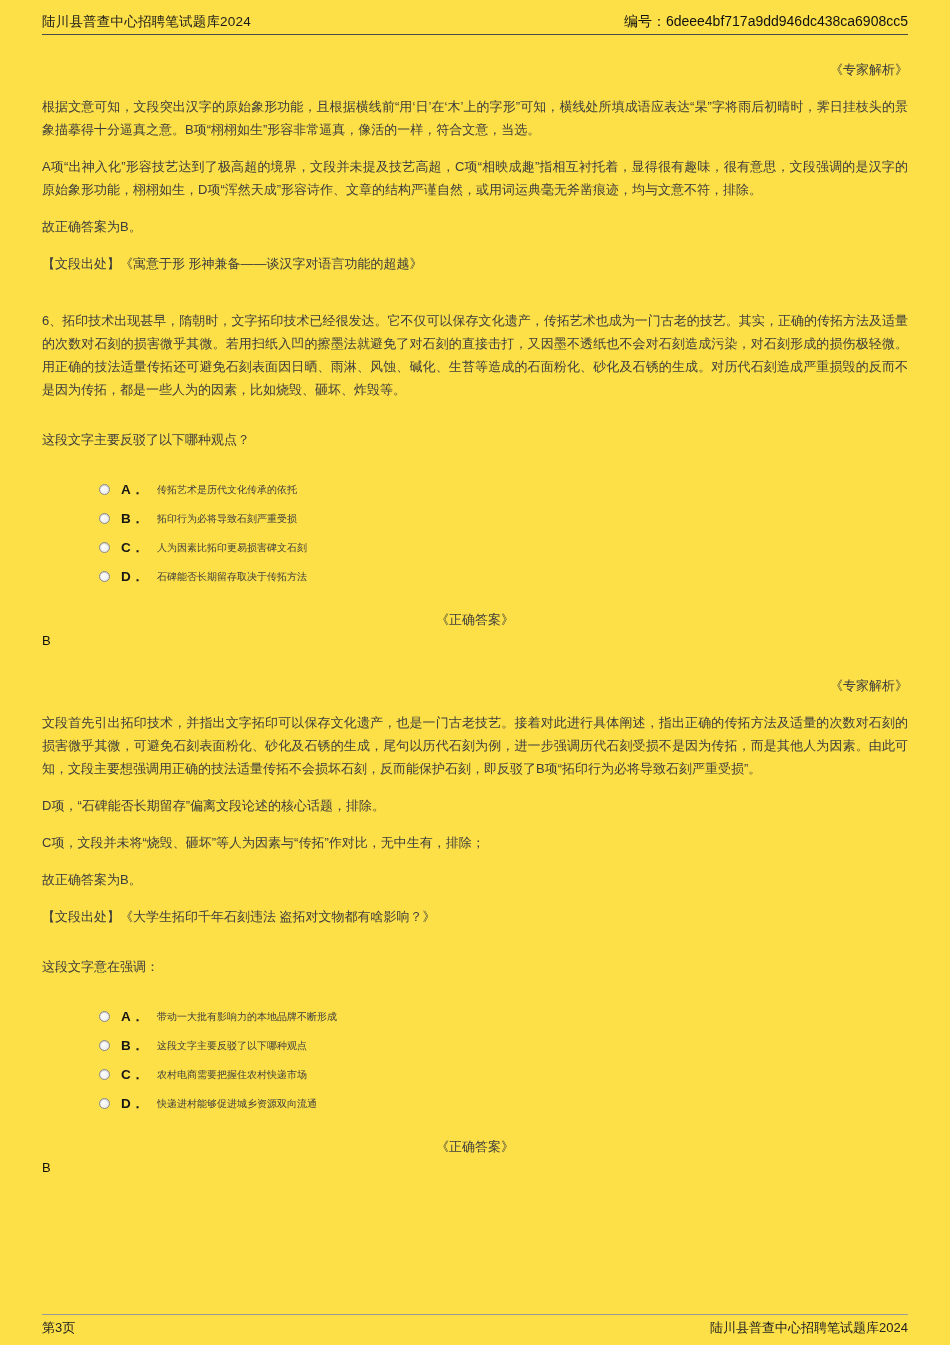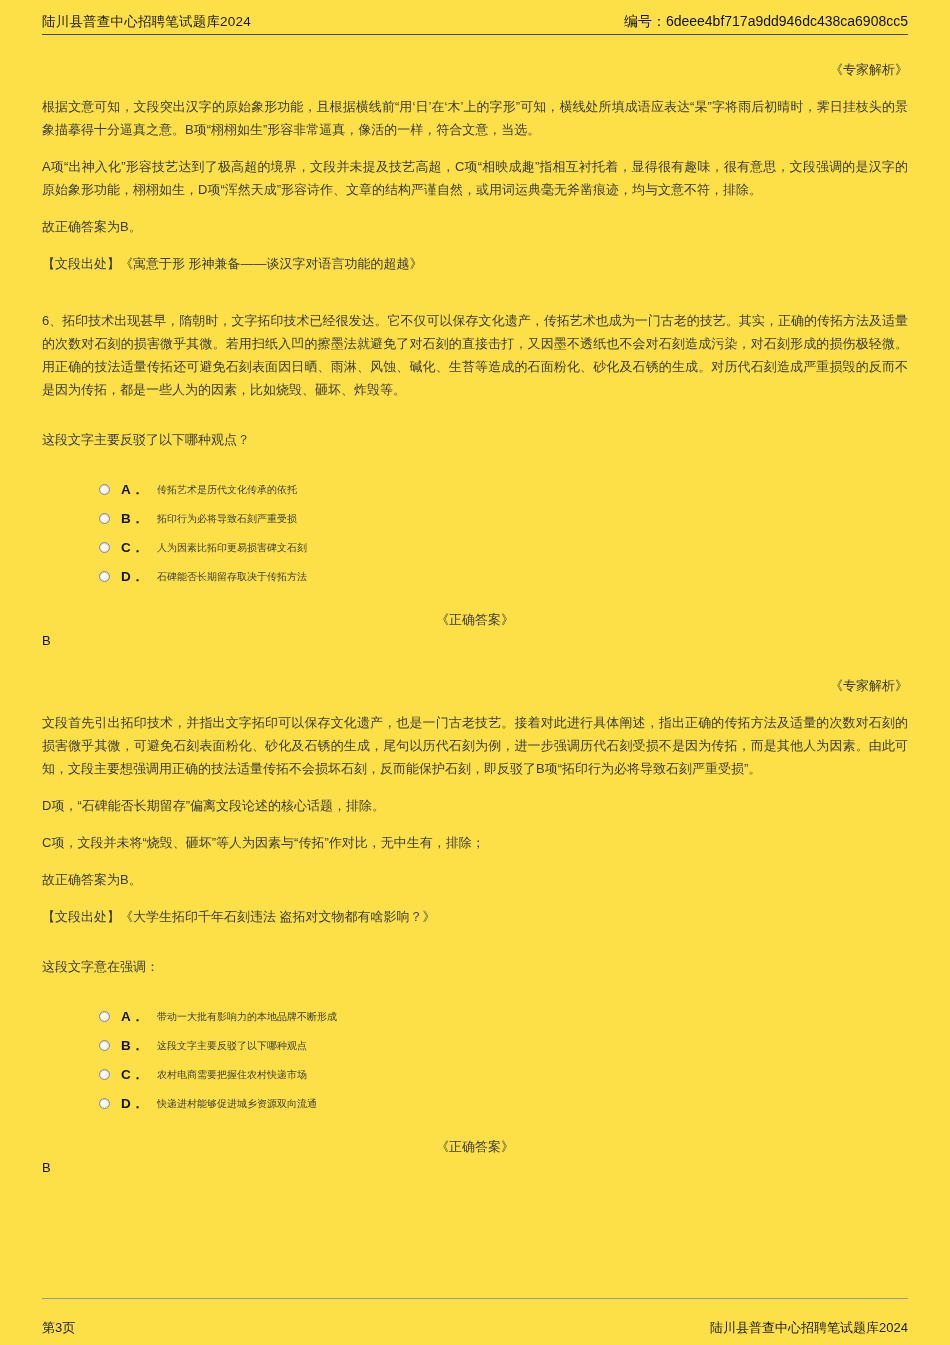--- a/index.html
+++ b/index.html
@@ -41,21 +41,21 @@
     background: radial-gradient(circle at 35% 30%, #ffffff 0%, #f1f1f1 60%, #dcdcdc 100%);
     box-shadow: inset 0 1px 1px rgba(0,0,0,0.18);
     margin-right: 11px;
   }
   .opt-letter { min-width: 36px; color: #161616; font-size: 13.5px; font-weight: 600; }
   .opt-text { color: #3c3c3c; font-size: 10px; font-family: Liberation Serif, serif; }
 
   
   .ftr {
     position: absolute; left: 42px; right: 42px; bottom: 8px;
-    border-top: 1px solid #9a9a9a; padding-top: 20px;
+    border-top: 1px solid #9a9a9a; padding-top: 4px;
     display: flex; justify-content: space-between; align-items: baseline;
     font-size: 13px; color: #222;
   }
 </style>
 </head>
 <body>
 
 <div class="page">
 
   <div class="hdr">

